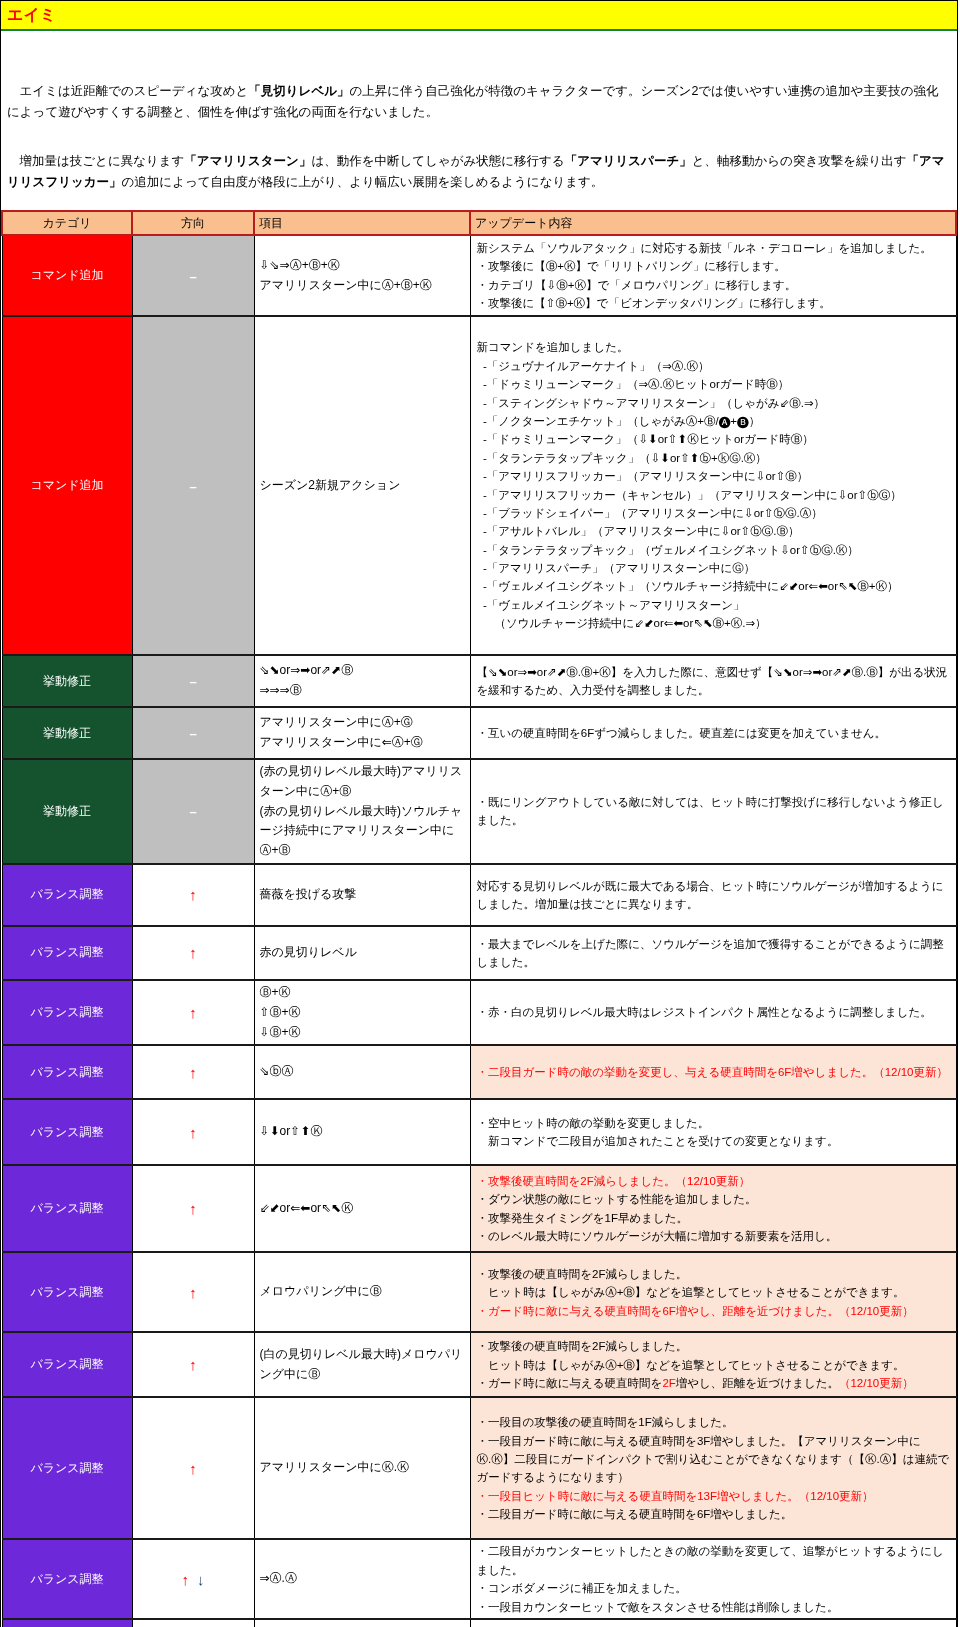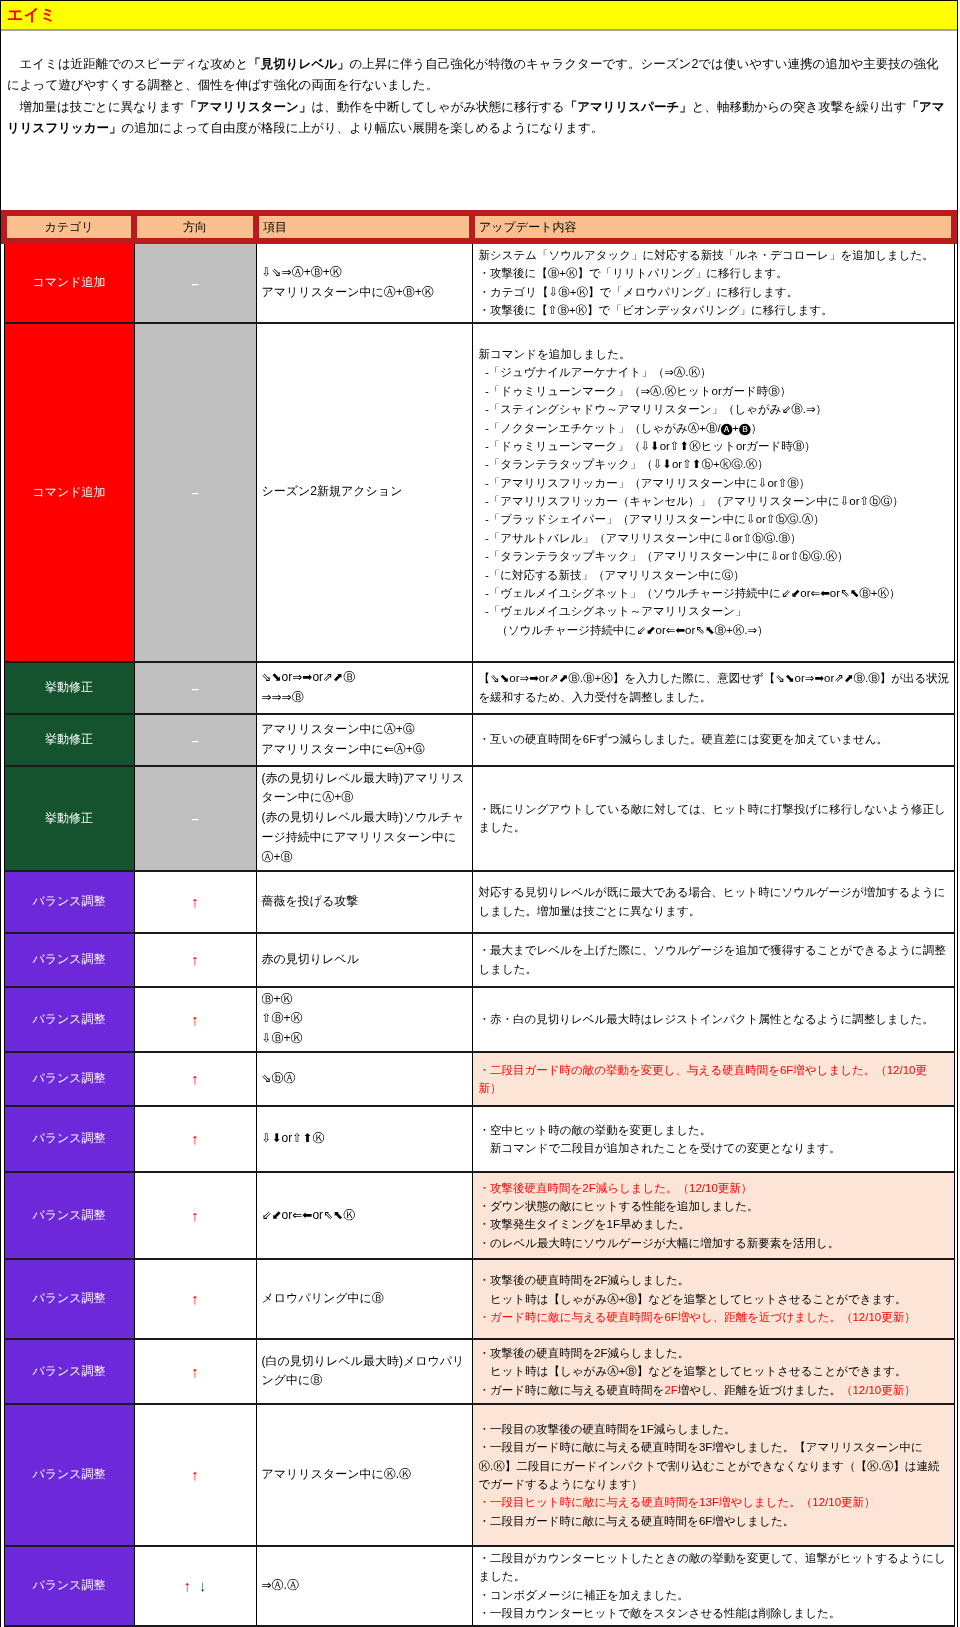--- a/index.html
+++ b/index.html
@@ -1,26 +1,26 @@
 <!DOCTYPE html>
 <html lang="ja"><head>
 <meta charset="utf-8">
 <style>
   html,body{margin:0;padding:0;background:#fff;}
   body{width:960px;font-family:"Liberation Sans","DejaVu Sans",sans-serif;color:#000;}
   .page{width:958px;border:1px solid #000;box-sizing:border-box;}
   .title-bar{
     background:#FFFF00;color:#FF0000;font-weight:bold;font-size:16px;
-    padding:3px 8px 4px 6px;border-bottom:2px solid #a3a3a3;height:21px;line-height:21px;
+    padding:3px 8px 4px 6px;border-bottom:2px solid #15803d;height:21px;line-height:21px;
   }
   .intro{height:152px;padding:23px 12px 4px 6px;font-size:12.5px;line-height:1.7;overflow:hidden;}
-  .intro .para{white-space:pre-wrap;}
+  .intro .para{white-space:pre-wrap;margin-top:27px;}
   table.patch{border-collapse:collapse;width:100%;table-layout:fixed;}
   th{
-    background:#FABF8F;border:6px solid #b91c1c;font-weight:normal;font-size:12px;
+    background:#FABF8F;border:2px solid #b91c1c;font-weight:normal;font-size:12px;
     height:20px;padding:1px 4px;text-align:left;
   }
   th.c{text-align:center;}
   td{border:1px solid #000;border-bottom:2px solid #1a1a1a;vertical-align:middle;padding:2px 4px;box-sizing:border-box;}
   tr.row td{border-top:2px solid #1a1a1a;}
   td.cat{color:#fff;text-align:center;font-size:12px;padding:2px 2px;}
   td.cat.red{background:#FF0000;}
   td.cat.green{background:#14532d;}
   td.cat.blue{background:#6d28d9;}
   td.dir{text-align:center;font-size:14px;}
@@ -85,22 +85,22 @@
             <div><span>  -「ジュヴナイルアーケナイト」（⇒Ⓐ.Ⓚ）</span></div>
             <div><span>  -「ドゥミリューンマーク」（⇒Ⓐ.Ⓚヒットorガード時Ⓑ）</span></div>
             <div><span>  -「スティングシャドウ～アマリリスターン」（しゃがみ⇙Ⓑ.⇒）</span></div>
             <div><span>  -「ノクターンエチケット」（しゃがみⒶ+Ⓑ/🅐+🅑）</span></div>
             <div><span>  -「ドゥミリューンマーク」（⇩⬇or⇧⬆Ⓚヒットorガード時Ⓑ）</span></div>
             <div><span>  -「タランテラタップキック」（⇩⬇or⇧⬆ⓑ+ⓚⒼ.Ⓚ）</span></div>
             <div><span>  -「アマリリスフリッカー」（アマリリスターン中に⇩or⇧Ⓑ）</span></div>
             <div><span>  -「アマリリスフリッカー（キャンセル）」（アマリリスターン中に⇩or⇧ⓑⒼ）</span></div>
             <div><span>  -「ブラッドシェイパー」（アマリリスターン中に⇩or⇧ⓑⒼ.Ⓐ）</span></div>
             <div><span>  -「アサルトバレル」（アマリリスターン中に⇩or⇧ⓑⒼ.Ⓑ）</span></div>
-            <div><span>  -「タランテラタップキック」（アマリリスターン中に⇩or⇧ⓑⒼ.Ⓚ）</span></div>
-            <div><span>  -「に対応する新技」（アマリリスターン中にⒼ）</span></div>
+            <div><span>  -「タランテラタップキック」（ヴェルメイユシグネット⇩or⇧ⓑⒼ.Ⓚ）</span></div>
+            <div><span>  -「アマリリスパーチ」（アマリリスターン中にⒼ）</span></div>
             <div><span>  -「ヴェルメイユシグネット」（ソウルチャージ持続中に⇙⬋or⇐⬅or⇖⬉Ⓑ+Ⓚ）</span></div>
             <div><span>  -「ヴェルメイユシグネット～アマリリスターン」</span></div>
             <div><span>  　（ソウルチャージ持続中に⇙⬋or⇐⬅or⇖⬉Ⓑ+Ⓚ.⇒）</span></div>
           </td>
         </tr>
         <tr class="row" style="height: 52px;">
           <td class="cat green">挙動修正</td>
           <td class="dir gray"><span class="dash">–</span></td>
           <td class="item">
             <div>⇘⬊or⇒➡or⇗⬈Ⓑ</div>

